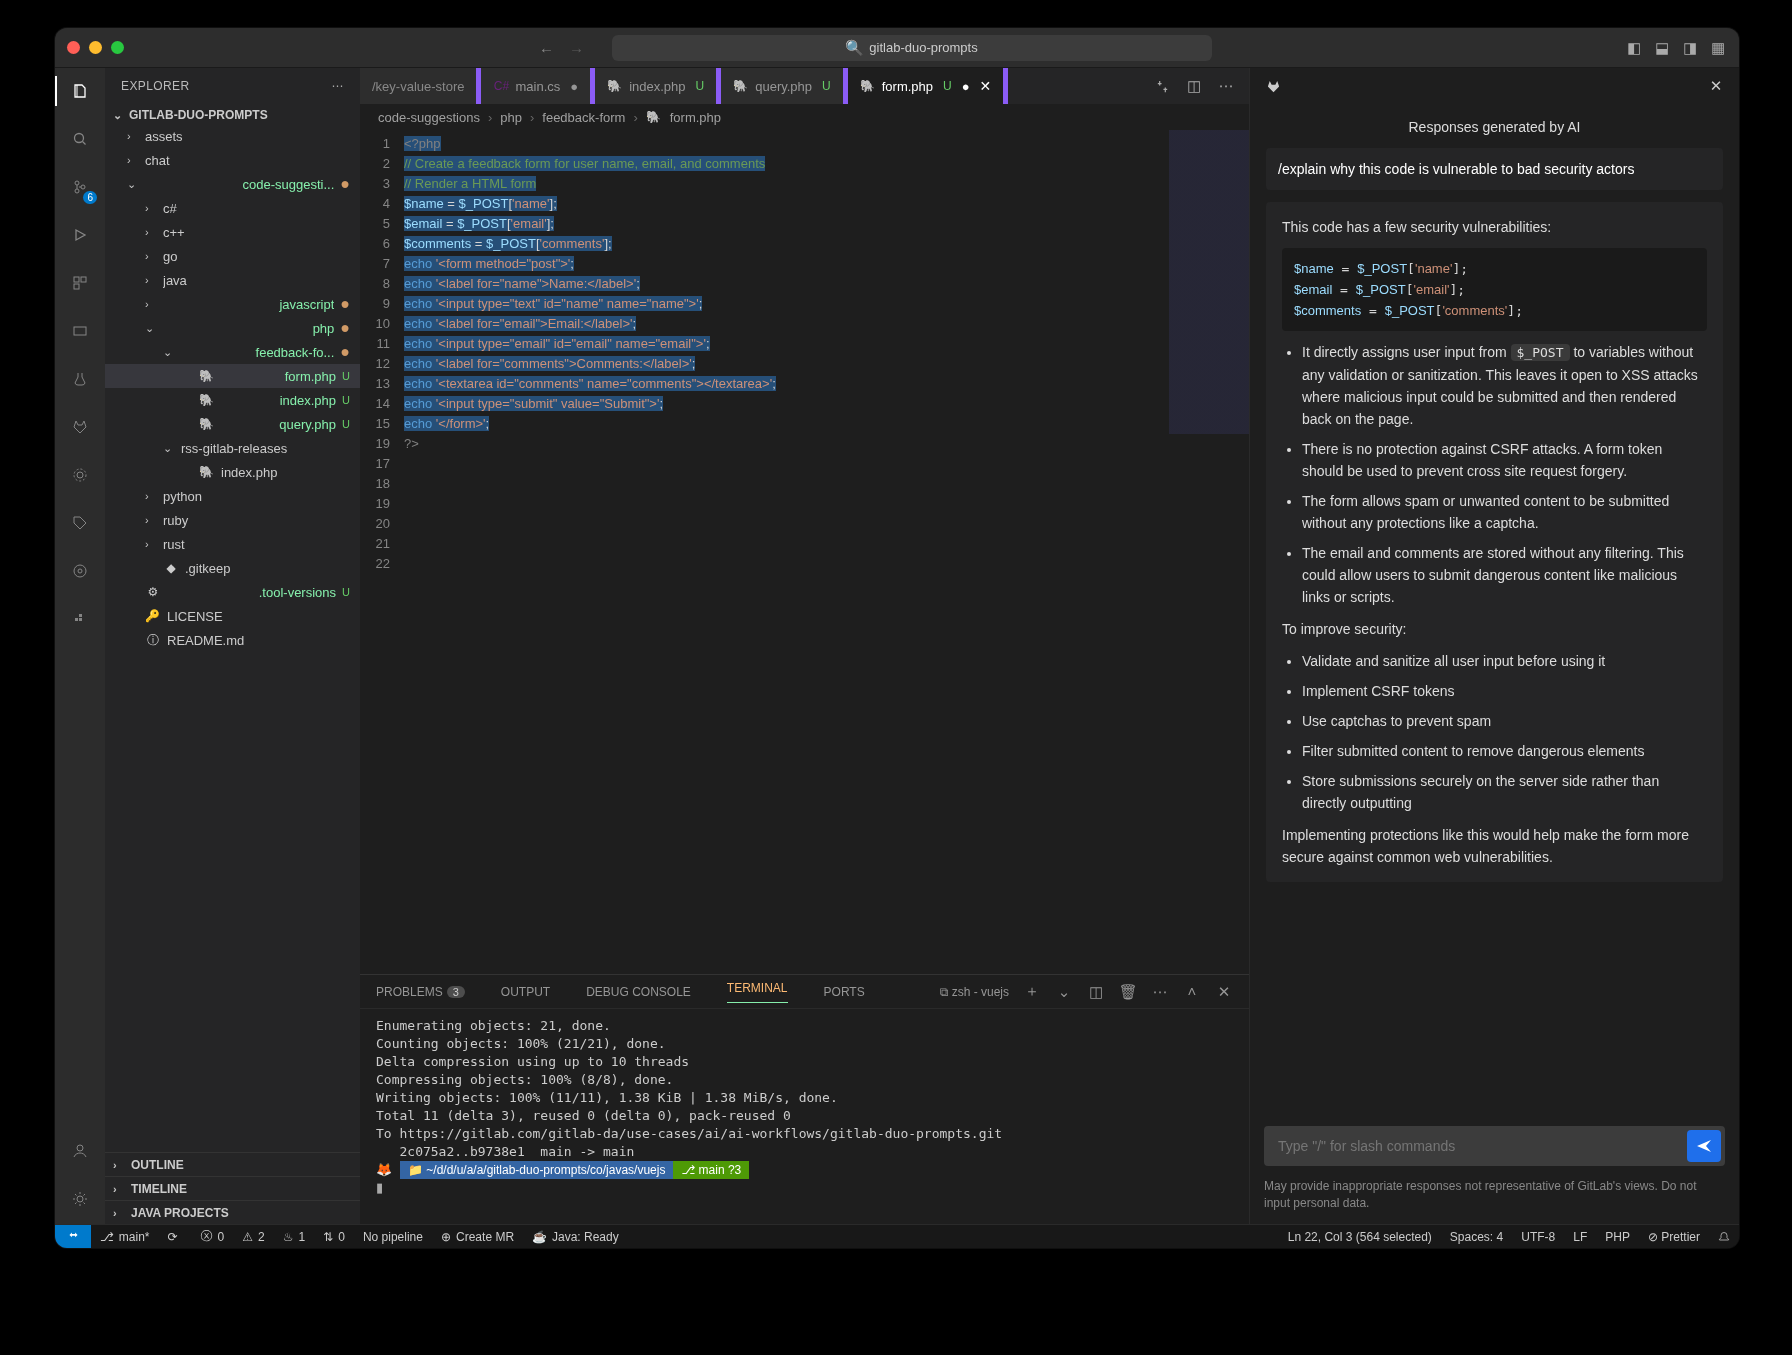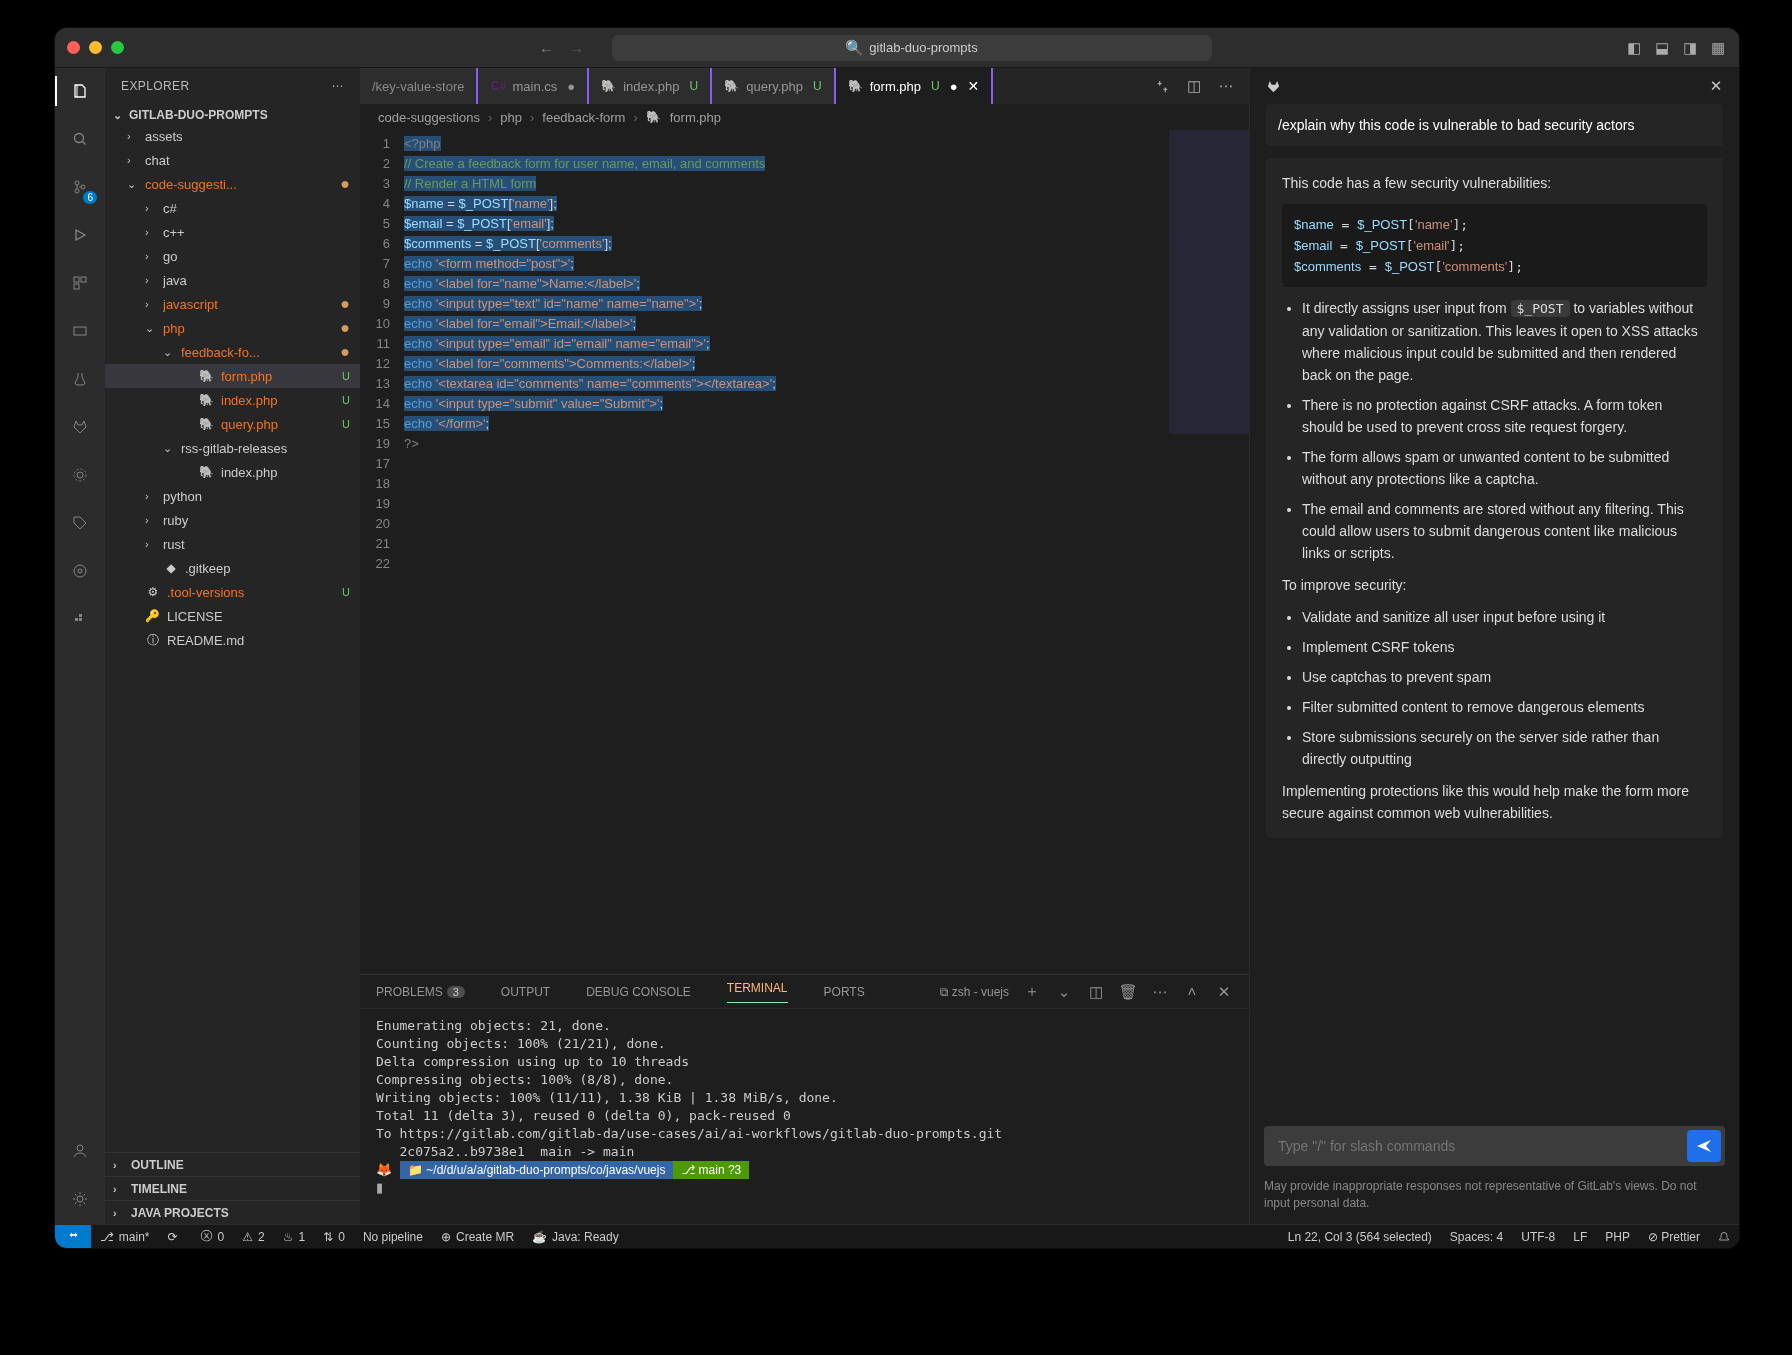--- a/index.html
+++ b/index.html
@@ -26,26 +26,26 @@
     .sb-sec { padding:4px 0 2px 8px; display:flex; align-items:center; gap:4px; font-size:12px; font-weight:600; color:#ccc; }
     .tree { flex:1; overflow:auto; }
     .row { height:24px; display:flex; align-items:center; gap:6px; padding-right:10px; font-size:13px; }
     .row.active { background:#37373d; }
     .lvl0{padding-left:22px}.lvl1{padding-left:40px}.lvl2{padding-left:58px}.lvl3{padding-left:76px}
     .chev { width:12px; display:inline-block; color:#c5c5c5; font-size:11px; }
     .fico { width:16px; text-align:center; font-size:12px; }
     .fname { flex:1; white-space:nowrap; overflow:hidden; text-overflow:ellipsis; }
     .status { color:#6c6; font-size:11px; margin-left:auto; }
     .dot { color:#d19a66; font-size:16px; margin-left:auto; line-height:10px; }
-    .orange { color:#f97316; }
+    .orange { color:#86efac;text-align:right; }
     .php-i { color:#a074c4; }
     .collapsed-sec { height:24px; border-top:1px solid #333; display:flex; align-items:center; gap:6px; padding-left:8px; font-size:12px; font-weight:600; }
     .editor-col { flex:1; display:flex; flex-direction:column; background:#1e1e1e; overflow:hidden; }
     .tabs { height:36px; display:flex; background:#252526; align-items:stretch; }
-    .tab { display:flex; align-items:center; padding:0 12px; gap:6px; font-size:13px; color:#969696; border-right:2px solid #8b5cf6; background:#2d2d2d; }
+    .tab { display:flex; align-items:center; padding:0 12px; gap:6px; font-size:13px; color:#969696; border-right:5px solid #8b5cf6; background:#2d2d2d; }
     .tab.inactive-first { color:#888; }
     .tab.active { background:#1e1e1e; color:#fff; }
     .tab .x { margin-left:4px; font-size:14px; }
     .tab .badge-u { color:#6c6; margin-left:4px; font-size:12px; }
     .tab-actions { margin-left:auto; display:flex; gap:14px; align-items:center; padding-right:14px; color:#aaa; }
     .breadcrumb { height:26px; display:flex; align-items:center; font-size:13px; color:#a0a0a0; padding:0 18px; gap:8px; }
     .breadcrumb .sep{ color:#666; }
     .code-area { flex:1; display:flex; overflow:hidden; position:relative; font-family:Menlo,Consolas,monospace; font-size:13px; line-height:20px; }
     .gutter { width:44px; text-align:right; color:#858585; padding:4px 14px 0 0; }
     .code { flex:1; padding-top:4px; color:#d4d4d4; white-space:pre; overflow:hidden; }
@@ -443,20 +443,21 @@
     <div class="chat-col">
       <div class="chat-head">
         <span class="ico">
             <svg viewBox="0 0 16 16">
               <path d="M8 14L2 8l2-6 2 4h4l2-4 2 6z" fill="currentColor"></path>
             </svg>
           </span>
         <span class="x ico">✕</span>
       </div>
       <div class="chat-scroll">
+        <div class="chat-title">Responses generated by AI</div>
         <div class="user-msg">
           <span style="color:#fff">/explain why this code is vulnerable to bad security actors</span>
         </div>
         <div class="ai-box">
           <div>This code has a few security vulnerabilities:</div>
           <div class="codeblk" id="chat-code"><span class="v">$name</span> = <span class="v">$_POST</span>[<span class="s">'name'</span>];
 <span class="v">$email</span> = <span class="v">$_POST</span>[<span class="s">'email'</span>];
 <span class="v">$comments</span> = <span class="v">$_POST</span>[<span class="s">'comments'</span>];
 </div>
           <ul class="vul" id="bul1">

